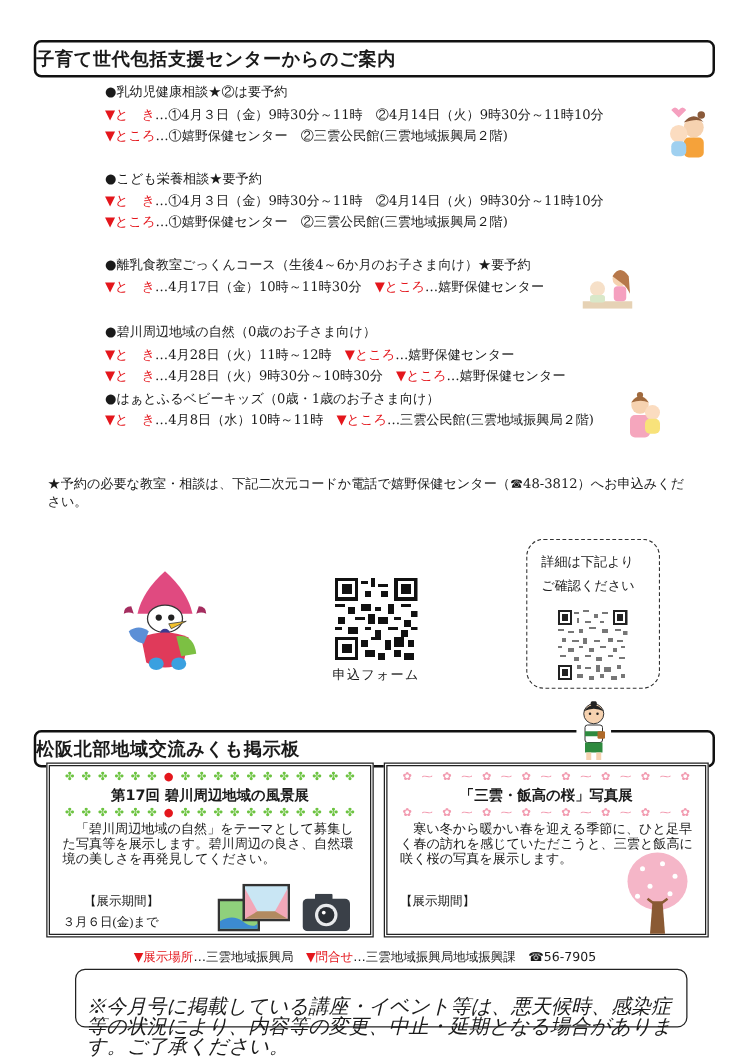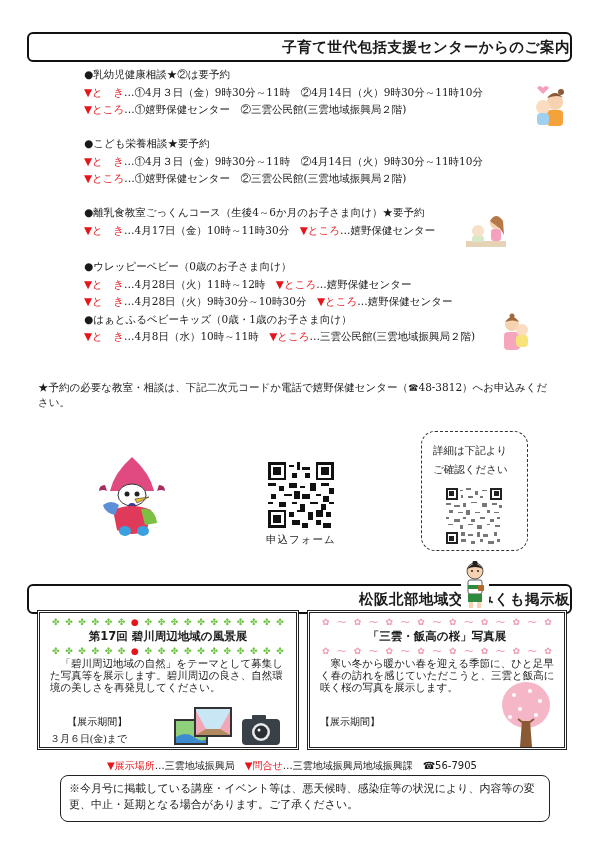--- a/index.html
+++ b/index.html
@@ -2,21 +2,21 @@
 <html><head>
 <meta charset="utf-8">
 <style>
   * { box-sizing: border-box; margin: 0; padding: 0; }
   html, body { width: 600px; height: 848px; background: #ffffff; overflow: hidden; }
   body { position: relative; font-family: "DejaVu Serif", "Liberation Serif", serif; color: #1a1a1a; font-size: 10.5px; }
 
   .title-box {
     position: absolute; left: 27px; width: 545px; height: 30px;
     border: 2px solid #111; border-radius: 6px;
-    display: flex; align-items: center; justify-content: flex-end;
+    display: flex; align-items: center; justify-content: flex-start;
     font-family: "DejaVu Sans", "Liberation Sans", sans-serif; font-weight: bold; font-size: 14.5px; letter-spacing: 0.5px;
   }
   .title-1 { top: 32px; }
   .title-2 { top: 584px; }
 
   .section { position: absolute; left: 38px; line-height: 17.5px; white-space: nowrap; margin-left: 46px; }
   .red { color: #e4161c; }
   .line { display: block; height: 17.5px; }
 
   .note { position: absolute; left: 38px; top: 380px; width: 520px; line-height: 15px; font-size: 10.5px; }
@@ -39,22 +39,22 @@
   .deco-row { position: absolute; left: 12px; right: 12px; height: 10px; display: flex; justify-content: space-between; align-items: center; font-size: 9px; line-height: 10px; overflow: hidden; }
   .clover { color: #6cc340; }
   .sakura { color: #f29bb0; }
   .panel-title { position: absolute; left: 0; right: 0; text-align: center; font-family: "DejaVu Sans", sans-serif; font-weight: bold; font-size: 11.5px; }
   .panel-body { position: absolute; left: 10px; right: 8px; font-family: "DejaVu Sans", sans-serif; font-size: 10.5px; line-height: 12px; }
   .panel-period { position: absolute; left: 10px; font-family: Liberation Serif, serif; font-size: 10px; line-height: 17px; text-align: right; }
 
   .footer-contact { position: absolute; left: 97px; top: 759px; font-family: "DejaVu Sans", sans-serif; font-size: 10px; white-space: nowrap; margin-left: 10px; }
   .footer-note {
     position: absolute; left: 60px; top: 775px; width: 490px; height: 47px;
-    border: 1.5px solid #222; border-radius: 8px; padding: 5px 8px;
-    font-size: 11px; line-height: 16px;
+    border: 1.5px solid #222; border-radius: 8px; padding: 21px 8px;
+    font-size: 16px; line-height: 16px; font-style: italic;
   }
 </style>
 </head>
 <body>
 
 <div class="title-box title-1">
   <span>子育て世代包括支援センターからのご案内</span>
 </div>
 
 <div class="section" style="top:66px;">
@@ -68,21 +68,21 @@
   <span class="line"><span class="red">▼と　き</span><span>…</span><span>①4月３日（金）9時30分～11時　②4月14日（火）9時30分～11時10分</span></span>
   <span class="line"><span class="red">▼ところ</span><span>…</span><span>①嬉野保健センター　②三雲公民館(三雲地域振興局２階)</span></span>
 </div>
 
 <div class="section" style="top:204px;">
   <span class="line">●離乳食教室ごっくんコース（生後4～6か月のお子さま向け）★要予約</span>
   <span class="line"><span class="red">▼と　き</span><span>…</span><span>4月17日（金）10時～11時30分</span>　<span class="red">▼ところ</span><span>…</span><span>嬉野保健センター</span></span>
 </div>
 
 <div class="section" style="top:258px;">
-  <span class="line">●ウレッピーベビー（0歳のお子さま向け）</span>
+  <span class="line">●碧川周辺地域の自然（0歳のお子さま向け）</span>
   <span class="line"><span class="red">▼と　き</span><span>…</span><span>4月28日（火）11時～12時</span>　<span class="red">▼ところ</span><span>…</span><span>嬉野保健センター</span></span>
   <span class="line"><span class="red">▼と　き</span><span>…</span><span>4月28日（火）9時30分～10時30分</span>　<span class="red">▼ところ</span><span>…</span><span>嬉野保健センター</span></span>
   <span class="line">●はぁとふるベビーキッズ（0歳・1歳のお子さま向け）</span>
   <span class="line"><span class="red">▼と　き</span><span>…</span><span>4月8日（水）10時～11時</span>　<span class="red">▼ところ</span><span>…</span><span>三雲公民館(三雲地域振興局２階)</span></span>
 </div>
 
 <svg class="illus" style="left:525px;top:82px;" width="45" height="45" viewBox="0 0 45 45">
   <path d="M12 6 q3-4 6 0 q3-4 6 0 l-6 6z" fill="#f5a0bf"></path>
   <circle cx="30" cy="20" r="8" fill="#f6d2b0"></circle>
   <path d="M22 16 q8-10 16 0 q-4-4-16 0z" fill="#8a5a3a"></path>

